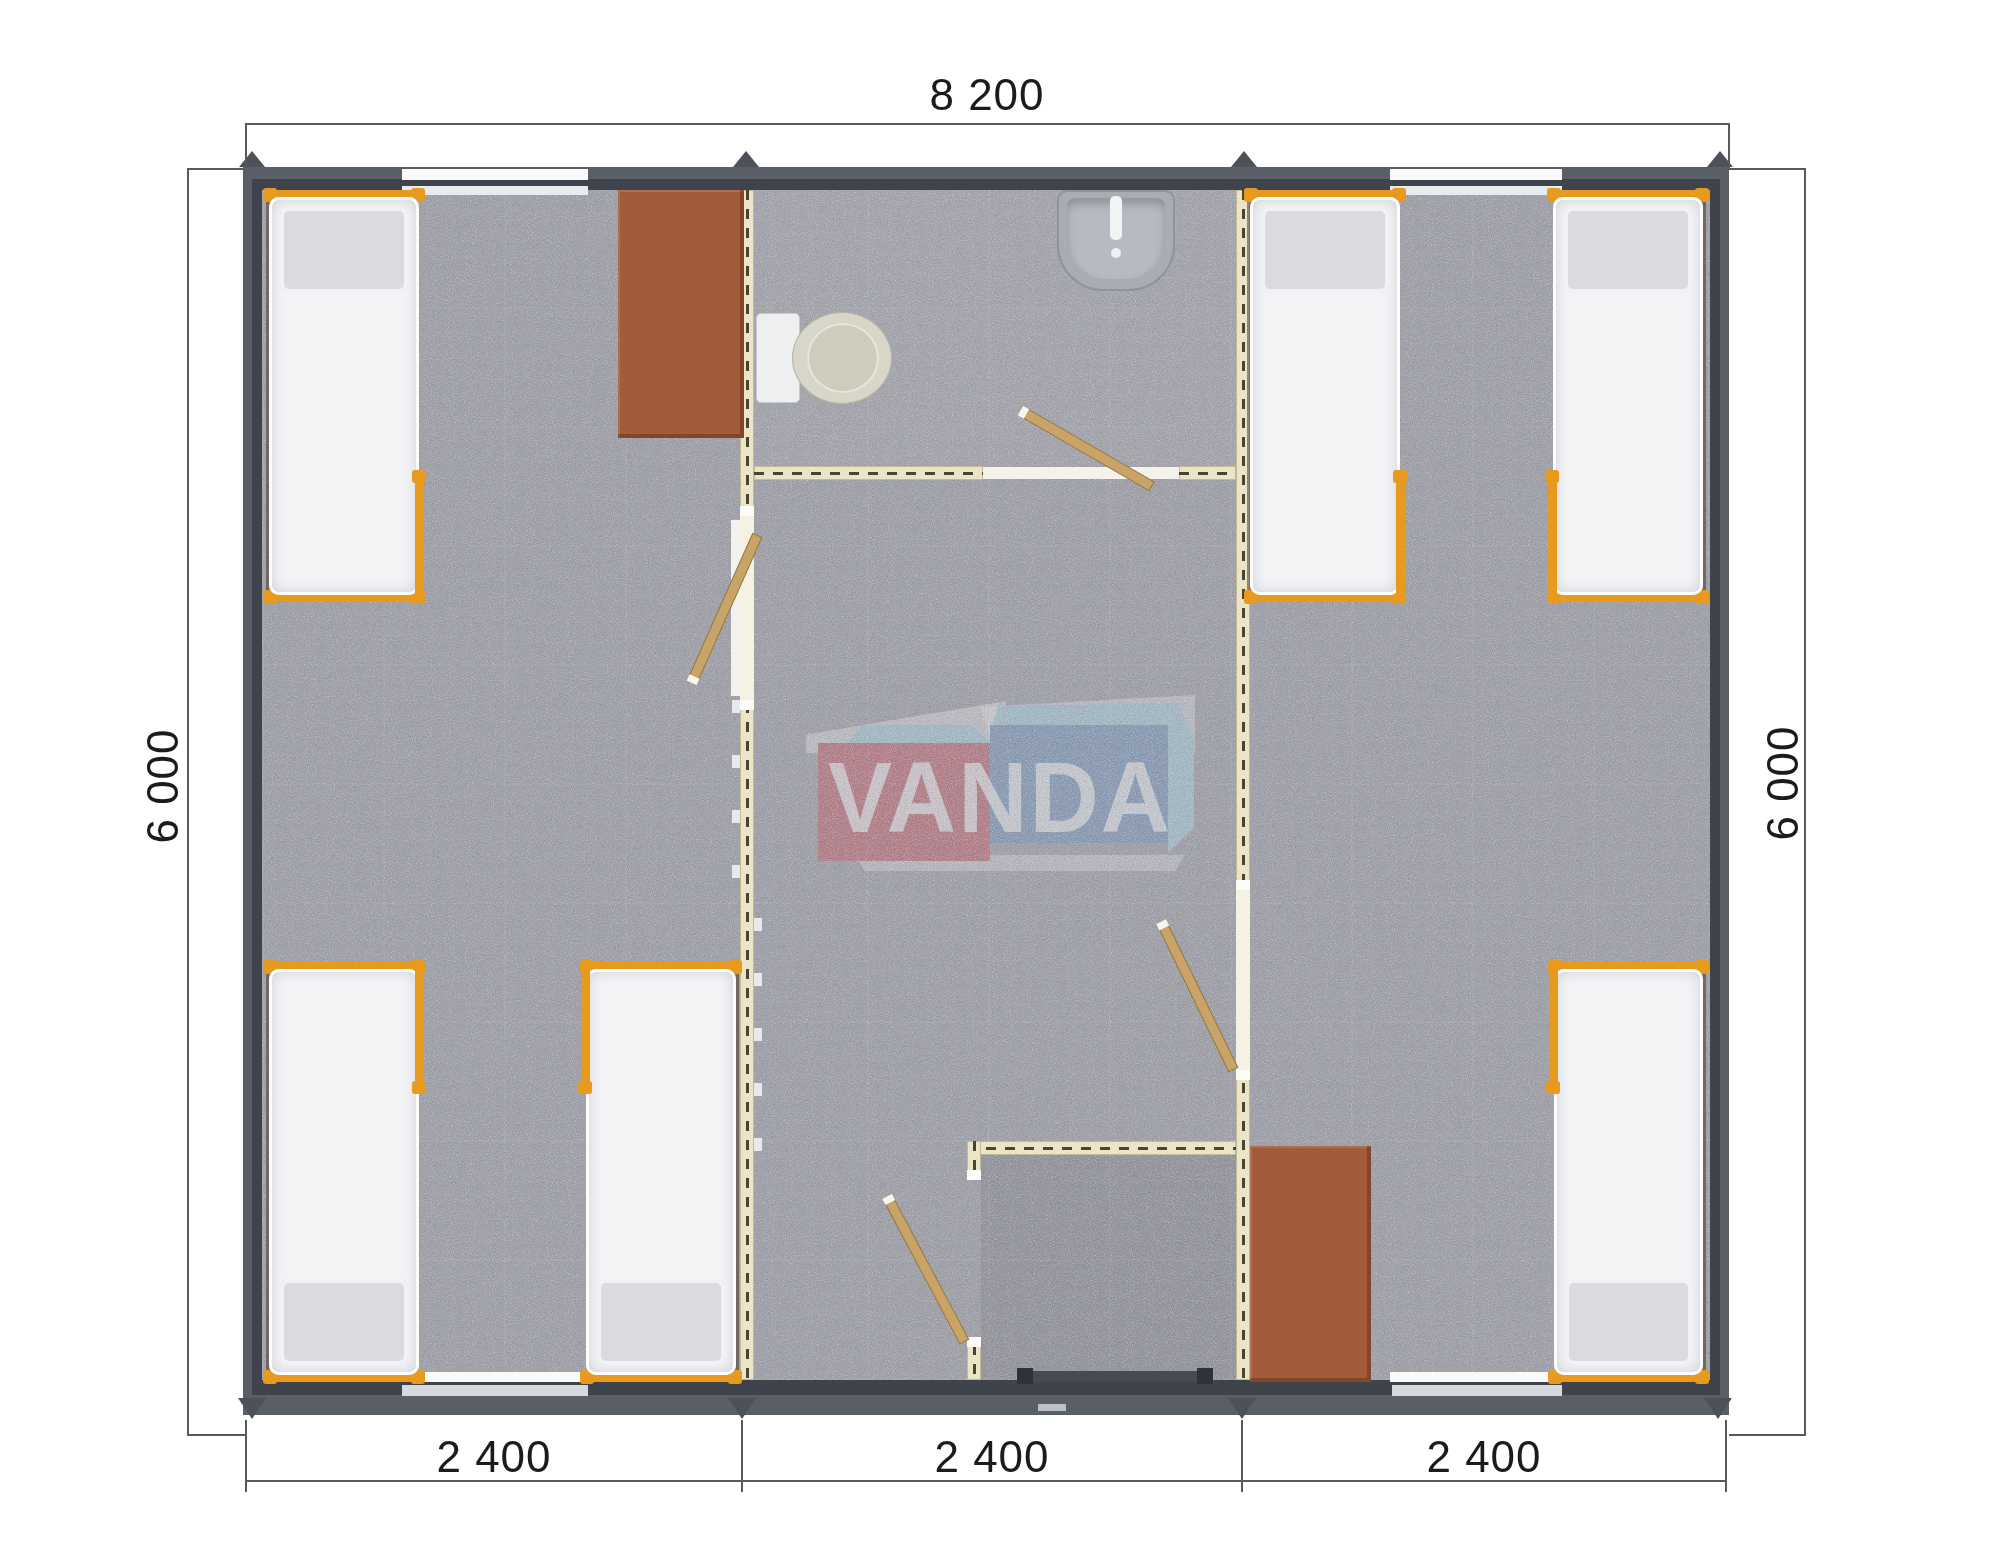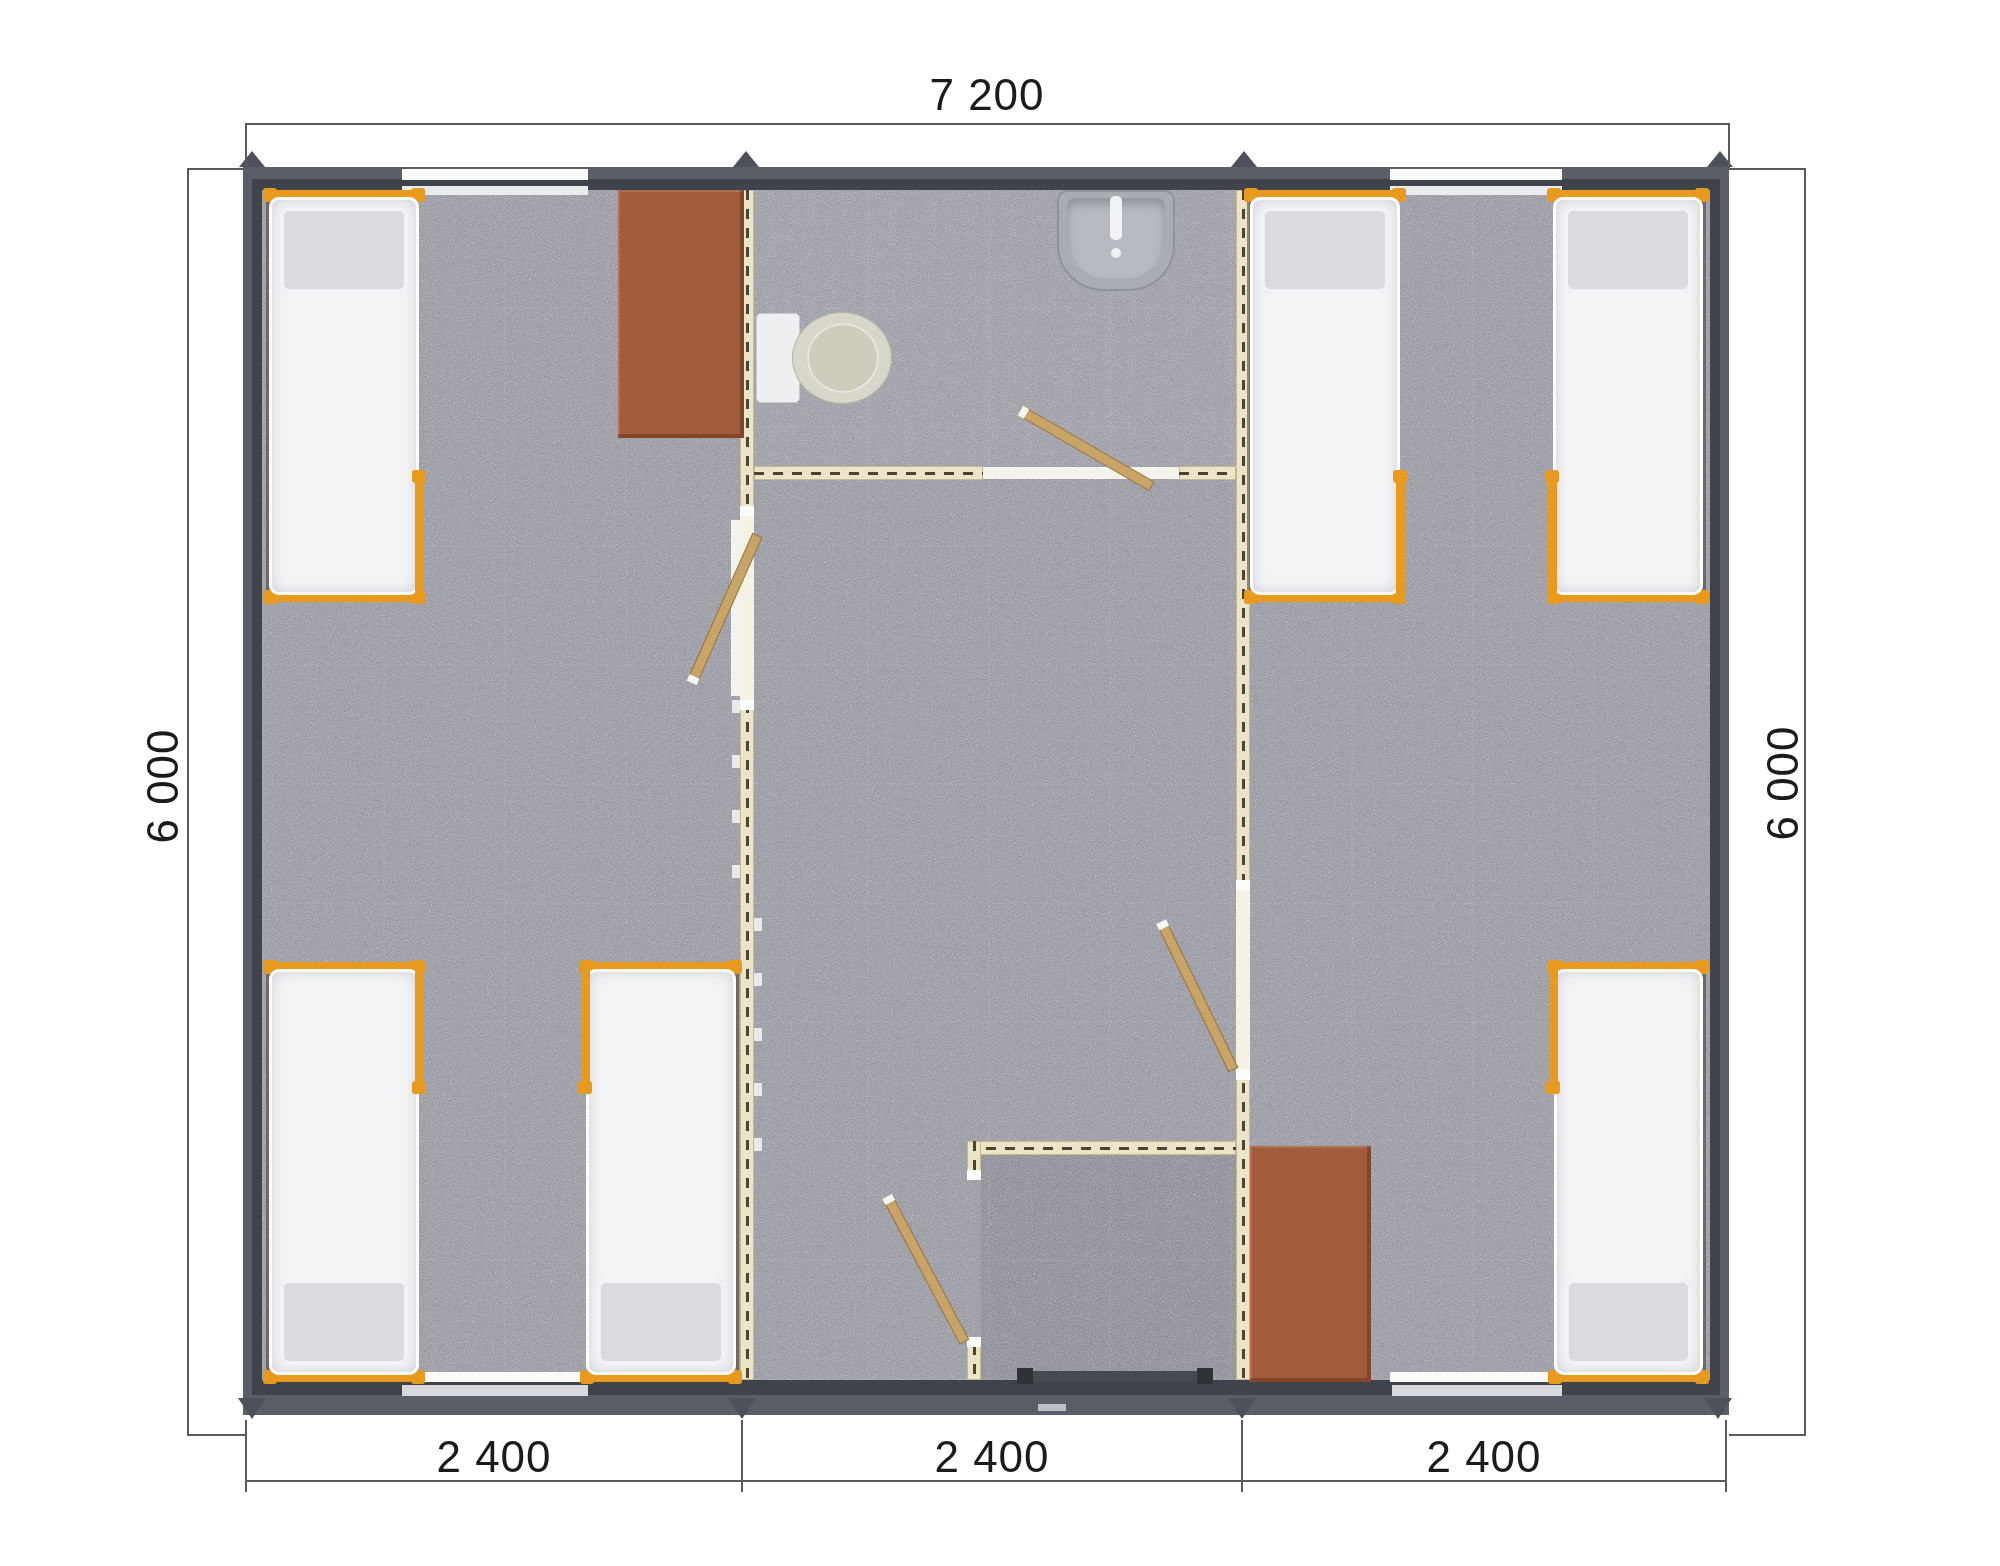--- a/index.html
+++ b/index.html
@@ -122,20 +122,31 @@
 
 <div class="stage">
 
   <div class="eave"></div>
   <div class="wall-outer"></div>
   <div class="floor"></div>
 
   <div class="shade" style="left:754px;top:190px;width:482px;height:276px;background:rgba(255,255,255,.05);"></div>
   <div class="shade" style="left:981px;top:1155px;width:255px;height:225px;background:rgba(0,0,0,.08);"></div>
 
+  <div class="watermark">
+    <div class="wm-w1"></div>
+    <div class="wm-w2"></div>
+    <div class="wm-w3"></div>
+    <div class="wm-t1"></div>
+    <div class="wm-t2"></div>
+    <div class="wm-red"></div>
+    <div class="wm-blue"></div>
+    <div class="wm-bev"></div>
+    <div class="wm-text">VANDA</div>
+  </div>
 
   <svg class="speckle" width="1448" height="1190" viewBox="0 0 1448 1190" preserveAspectRatio="none">
     <defs>
       <filter id="nz1" x="0" y="0" width="100%" height="100%">
         <feTurbulence type="fractalNoise" baseFrequency="0.8" numOctaves="2" seed="3"></feTurbulence>
         <feColorMatrix type="matrix" values="0 0 0 0 0.27  0 0 0 0 0.27  0 0 0 0 0.31  0.9 0.9 0.9 0 -1.15"></feColorMatrix>
       </filter>
       <filter id="nz2" x="0" y="0" width="100%" height="100%">
         <feTurbulence type="fractalNoise" baseFrequency="0.95" numOctaves="2" seed="8"></feTurbulence>
         <feColorMatrix type="matrix" values="0 0 0 0 0.86  0 0 0 0 0.87  0 0 0 0 0.89  0.9 0.9 0.9 0 -1.2"></feColorMatrix>
@@ -254,21 +265,21 @@
     <div class="rail h"></div>
     <div class="rail f"></div>
     <div class="mattress"></div>
     <div class="pillow"></div>
     <div class="siderail sr-l se-t"></div>
   </div>
 
   <div class="dim-line" style="left:245px;top:123px;width:1485px;height:2px;"></div>
   <div class="ext-line" style="left:245px;top:123px;width:2px;height:45px;"></div>
   <div class="ext-line" style="left:1728px;top:123px;width:2px;height:45px;"></div>
-  <div class="dim-text" style="left:887px;top:70px;width:200px;">7 200</div>
+  <div class="dim-text" style="left:887px;top:70px;width:200px;">8 200</div>
 
   <div class="dim-line" style="left:187px;top:168px;width:2px;height:1268px;"></div>
   <div class="ext-line" style="left:187px;top:168px;width:58px;height:2px;"></div>
   <div class="ext-line" style="left:187px;top:1434px;width:58px;height:2px;"></div>
   <div class="dim-text rot" style="left:88px;top:761px;width:150px;">6 000</div>
 
   <div class="dim-line" style="left:1804px;top:168px;width:2px;height:1268px;"></div>
   <div class="ext-line" style="left:1729px;top:168px;width:77px;height:2px;"></div>
   <div class="ext-line" style="left:1729px;top:1434px;width:77px;height:2px;"></div>
   <div class="dim-text rot" style="left:1708px;top:758px;width:150px;">6 000</div>

